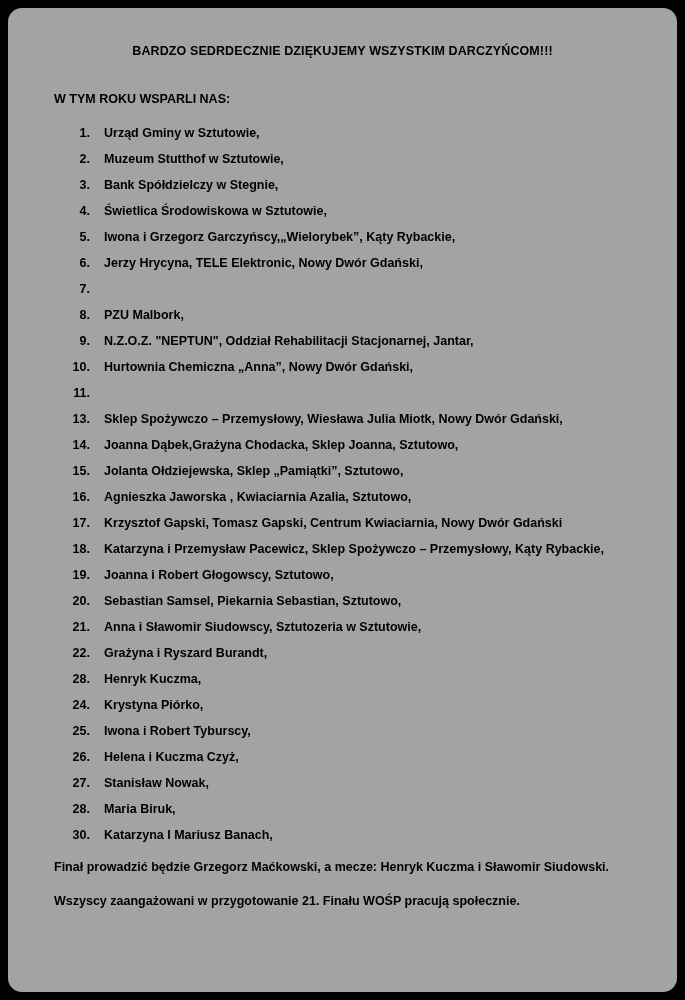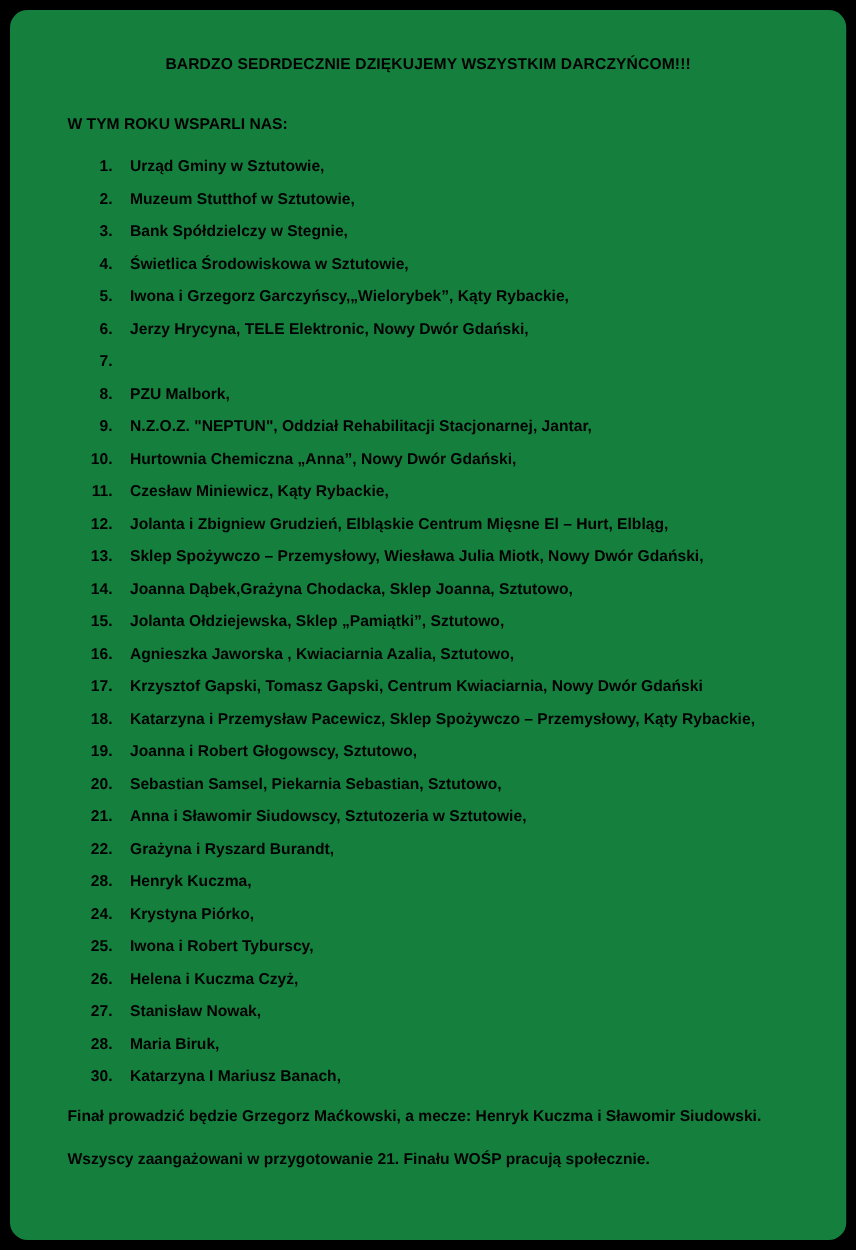--- a/index.html
+++ b/index.html
@@ -12,21 +12,21 @@
     height: 1000px;
     overflow: hidden;
     font-family: "Liberation Sans", sans-serif;
   }
   .page {
     position: absolute;
     left: 8px;
     top: 8px;
     width: 669px;
     height: 984px;
-    background: #15803d;
+    background: #a3a3a3;
     border-radius: 14px;
     box-sizing: border-box;
     padding: 30px 34px 10px 34px;
     overflow: hidden;
   }
   .doc-title {
     text-align: center;
     font-weight: bold;
     font-size: 12.5px;
     color: #000;
@@ -89,22 +89,21 @@
     <li><span class="num">1.</span><span>Urząd Gminy w Sztutowie,</span></li>
     <li><span class="num">2.</span><span>Muzeum Stutthof w Sztutowie,</span></li>
     <li><span class="num">3.</span><span>Bank Spółdzielczy w Stegnie,</span></li>
     <li><span class="num">4.</span><span>Świetlica Środowiskowa w Sztutowie,</span></li>
     <li><span class="num">5.</span><span>Iwona i Grzegorz Garczyńscy,„Wielorybek”, Kąty Rybackie,</span></li>
     <li><span class="num">6.</span><span>Jerzy Hrycyna, TELE Elektronic, Nowy Dwór Gdański,</span></li>
     <li><span class="num">7.</span></li>
     <li><span class="num">8.</span><span>PZU Malbork,</span></li>
     <li><span class="num">9.</span><span>N.Z.O.Z. "NEPTUN", Oddział Rehabilitacji Stacjonarnej, Jantar,</span></li>
     <li><span class="num">10.</span><span>Hurtownia Chemiczna „Anna”, Nowy Dwór Gdański,</span></li>
-    <li><span class="num">11.</span><span>Czesław Miniewicz, Kąty Rybackie,</span></li>
-    <li><span class="num">12.</span><span>Jolanta i Zbigniew Grudzień, Elbląskie Centrum Mięsne El – Hurt, Elbląg,</span></li>
+    <li><span class="num">11.</span></li>
     <li><span class="num">13.</span><span>Sklep Spożywczo – Przemysłowy, Wiesława Julia Miotk, Nowy Dwór Gdański,</span></li>
     <li><span class="num">14.</span><span>Joanna Dąbek,Grażyna Chodacka, Sklep Joanna, Sztutowo,</span></li>
     <li><span class="num">15.</span><span>Jolanta Ołdziejewska, Sklep „Pamiątki”, Sztutowo,</span></li>
     <li><span class="num">16.</span><span>Agnieszka Jaworska , Kwiaciarnia Azalia, Sztutowo,</span></li>
     <li><span class="num">17.</span><span>Krzysztof Gapski, Tomasz Gapski, Centrum Kwiaciarnia, Nowy Dwór Gdański</span></li>
     <li><span class="num">18.</span><span>Katarzyna i Przemysław Pacewicz, Sklep Spożywczo – Przemysłowy, Kąty Rybackie,</span></li>
     <li><span class="num">19.</span><span>Joanna i Robert Głogowscy, Sztutowo,</span></li>
     <li><span class="num">20.</span><span>Sebastian Samsel, Piekarnia Sebastian, Sztutowo,</span></li>
     <li><span class="num">21.</span><span>Anna i Sławomir Siudowscy, Sztutozeria w Sztutowie,</span></li>
     <li><span class="num">22.</span><span>Grażyna i Ryszard Burandt,</span></li>

